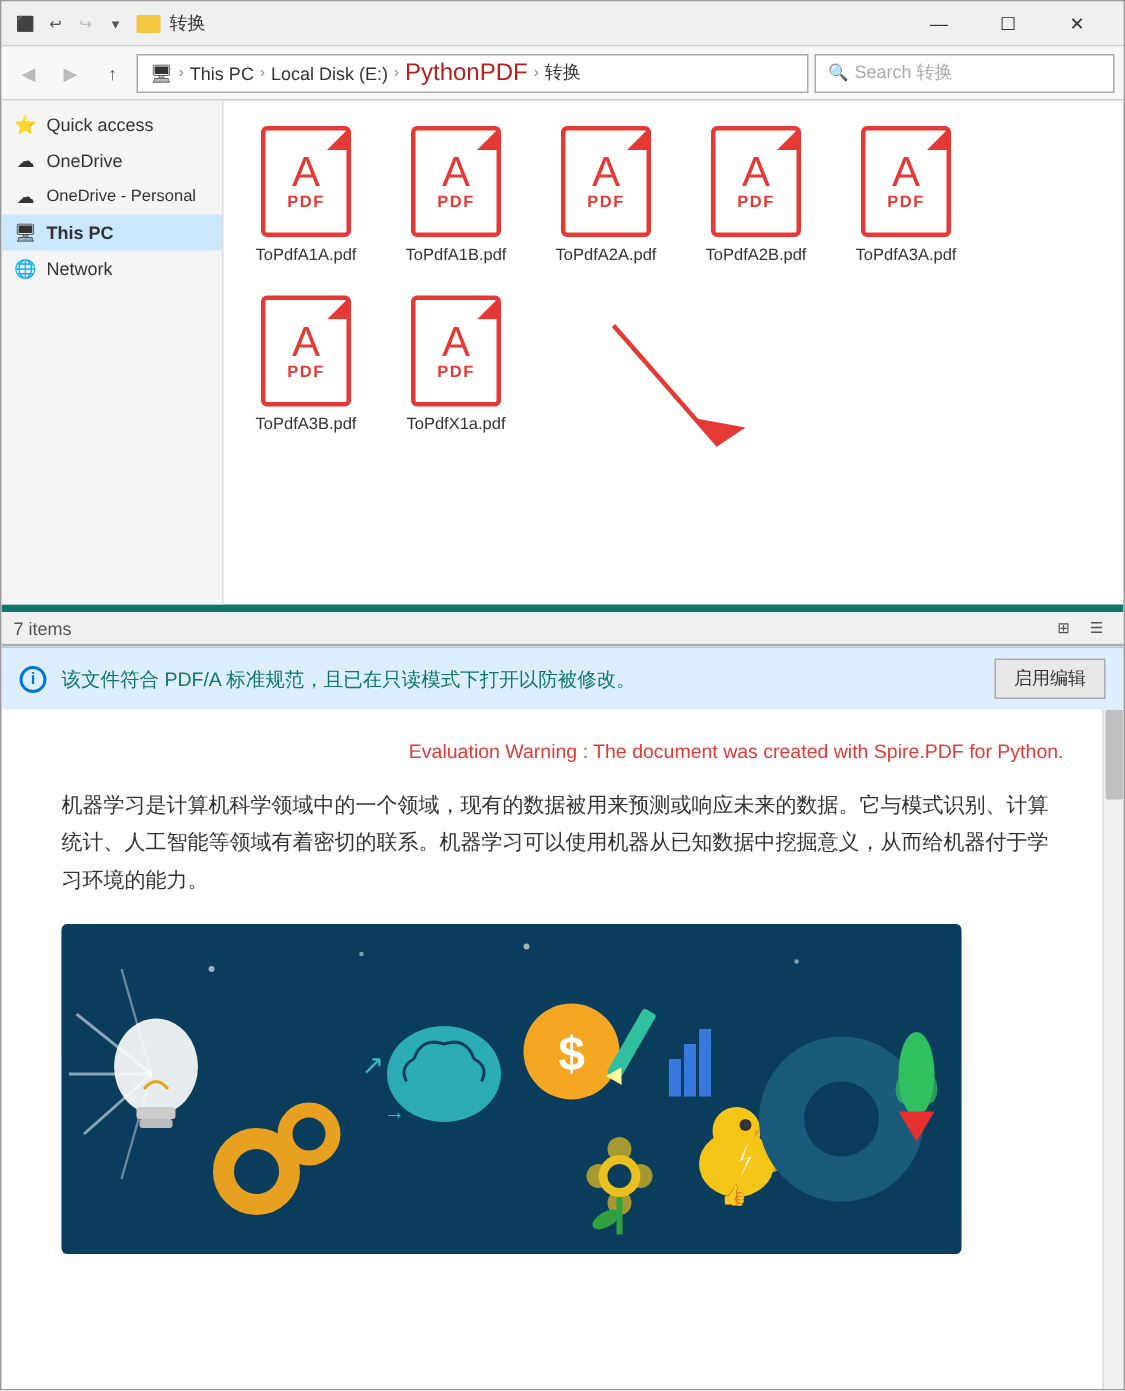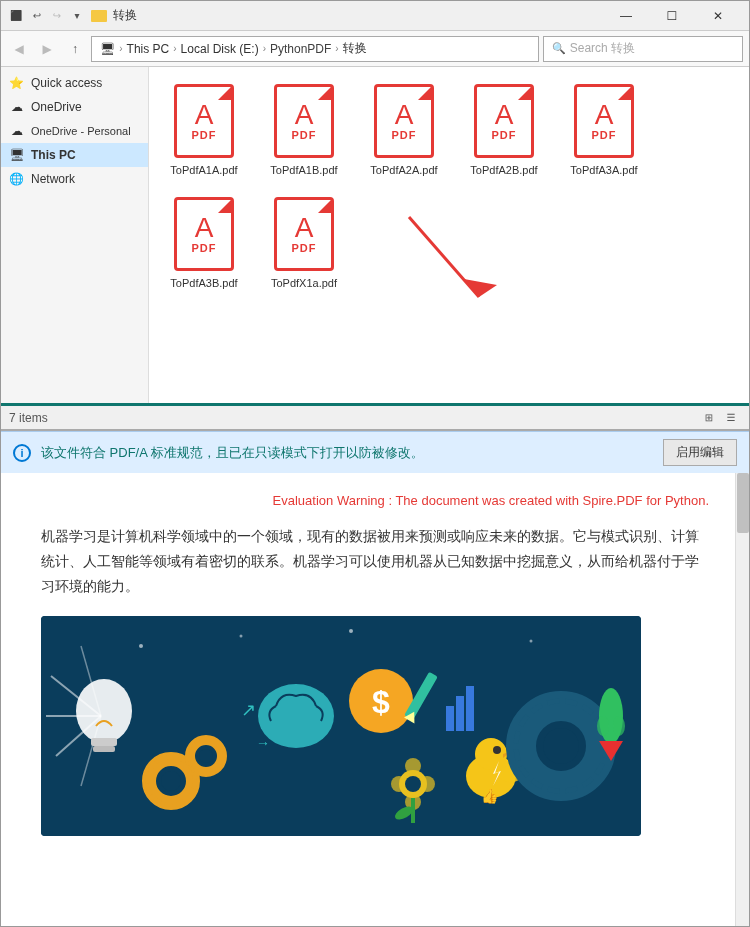--- a/index.html
+++ b/index.html
@@ -226,21 +226,21 @@
       color: #333;
       text-align: center;
       margin-top: 3px;
       word-break: break-all;
     }
 
     
     .status-bar {
       height: 26px;
       background: #f0f0f0;
-      border-top: 3px solid #0f766e;
+      border-top: 5px solid #0f766e;
       display: flex;
       align-items: center;
       justify-content: space-between;
       padding: 0 8px;
       font-size: 12px;
       color: #555;
     }
     .status-view-icons {
       display: flex;
       gap: 2px;
@@ -426,21 +426,21 @@
       <div class="nav-btn disabled">◀</div>
       <div class="nav-btn disabled">▶</div>
       <div class="nav-btn">↑</div>
       <div class="address-path">
         <span style="font-size:12px">🖥</span>
         <span class="path-separator"> › </span>
         <span style="font-size:12px;color:#333">This PC</span>
         <span class="path-separator"> › </span>
         <span style="font-size:12px;color:#333">Local Disk (E:)</span>
         <span class="path-separator"> › </span>
-        <span style="font-size:12px;color:#404040">PythonPDF</span>
+        <span style="font-size:16px;color:#b91c1c">PythonPDF</span>
         <span class="path-separator"> › </span>
         <span style="font-size:12px;color:#333;font-weight:500">转换</span>
       </div>
       <div class="search-box">
         <span class="search-icon-sm">🔍</span>
         <span style="font-size:12px;color:#aaa">Search 转换</span>
       </div>
     </div>
 
     <div class="file-main">

